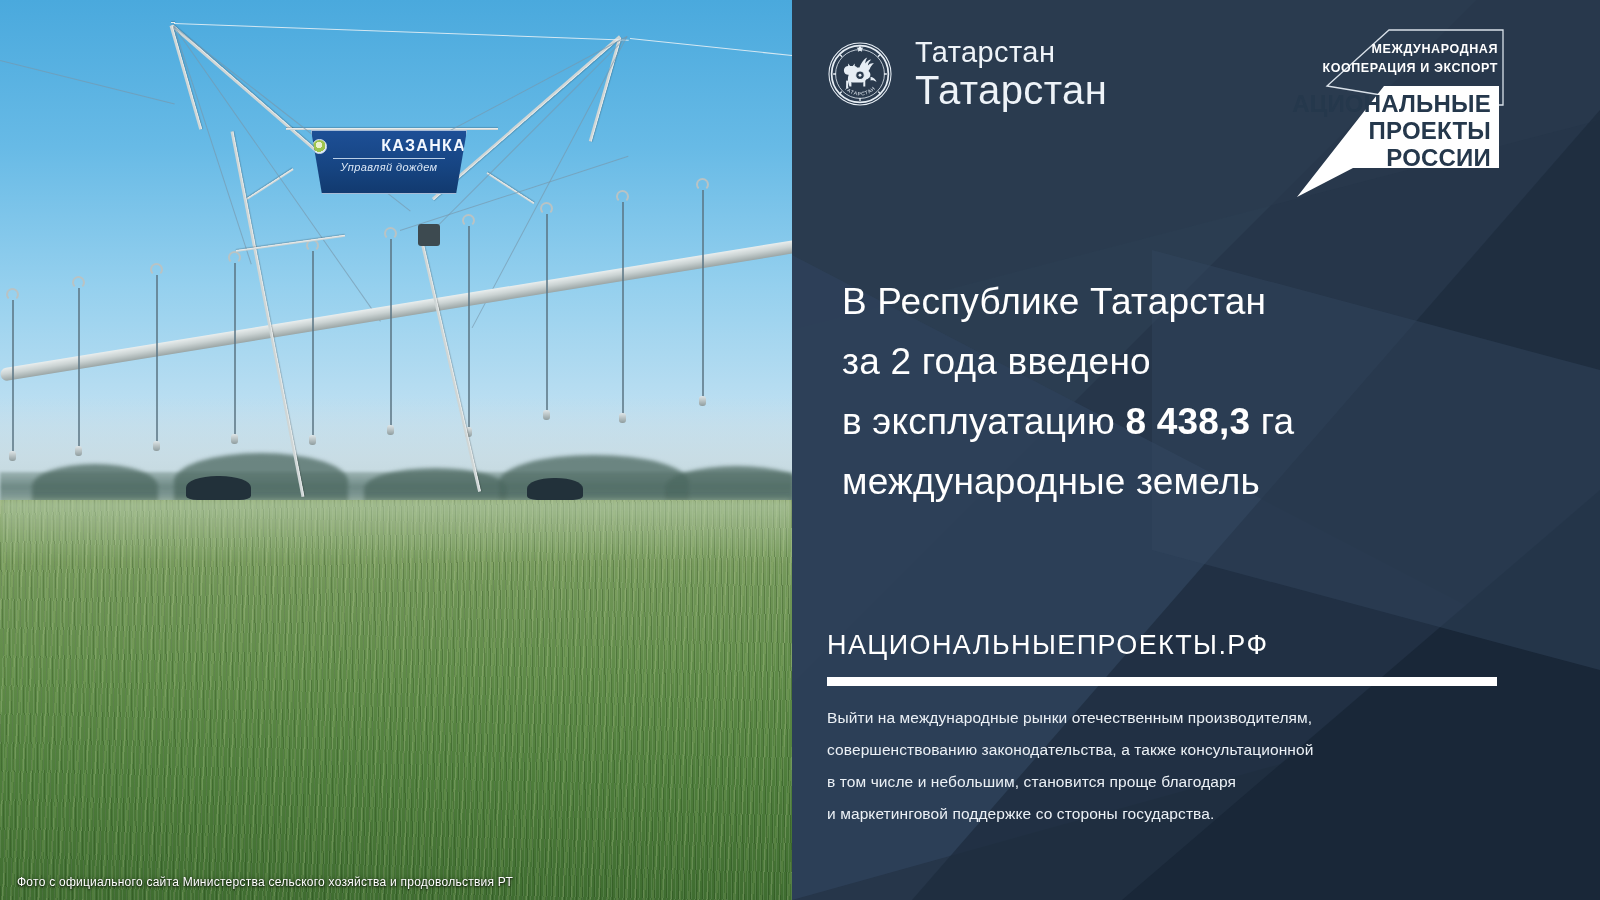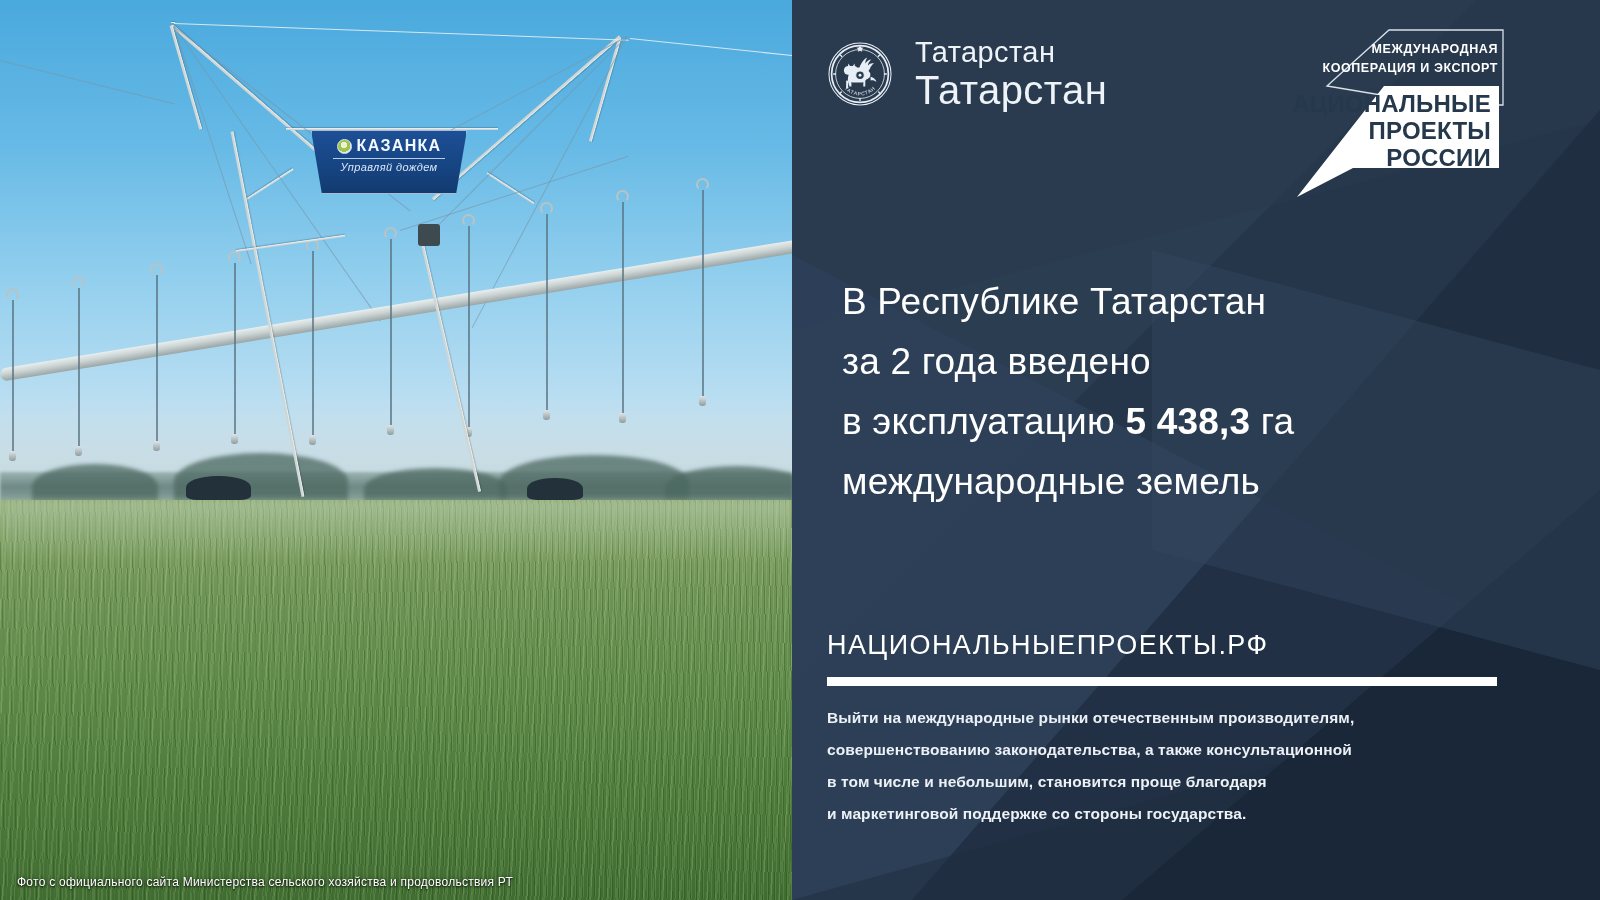--- a/index.html
+++ b/index.html
@@ -61,21 +61,21 @@
   .hook { position:absolute; width:13px; height:13px; border:2px solid #b9c3c4;
     border-radius:50%; border-bottom-color:transparent; }
 
   .sign {
     position:absolute; left:311px; top:130px; width:156px; height:64px;
     background:linear-gradient(180deg,#1d4f96 0%,#164481 60%,#123a6f 100%);
     border:1px solid #a8bcd6;
     clip-path:polygon(0 0,100% 0,93% 100%,7% 100%);
     text-align:center; padding-top:6px;
   }
-  .sign-top { display:flex; align-items:center; justify-content:center; gap:5px; }
+  .sign-top { display:flex; align-items:center; justify-content:space-between; gap:5px; }
   .sign-emblem { width:15px; height:15px; border-radius:50%;
     background:radial-gradient(circle at 45% 40%, #eaf2d0 0 30%, #9fc44d 31% 62%, #ddeaf5 63% 100%);
     border:1px solid #dbe6f2; flex:0 0 auto; }
   .sign-title { color:#f3f8ff; font-weight:bold; font-size:16px; letter-spacing:1.3px; }
   .sign-rule { width:112px; height:1px; background:#b9cee6; margin:3px auto 2px; }
   .sign-sub { color:#dde9f7; font-size:11px; font-style:italic; letter-spacing:.4px; }
 
   .tower { position:absolute; background:#22313a; border-radius:48% 48% 18% 18%; filter:blur(.6px); }
 
   .credit {
@@ -136,21 +136,21 @@
     color:#ffffff; font-size:27px; font-weight:500; letter-spacing:1.4px;
   }
   .rule {
     position:absolute; left:35px; top:677px; width:670px; height:9px;
     background:#ffffff;
   }
 
   
   .body {
     position:absolute; left:35px; top:702px; width:735px;
-    color:#ecf1f6; font-size:15.5px; line-height:2.06; font-weight:700;
+    color:#ecf1f6; font-size:15.5px; line-height:2.06; font-weight:400;
     letter-spacing:.1px;
   }
   .body p { margin:0; }
 </style>
 </head>
 <body>
 
 <div class="poster">
 
   <div class="photo">
@@ -318,21 +318,21 @@
         <g font-family="'Liberation Sans',sans-serif" fill="#25384c" font-weight="bold" text-anchor="end">
           <text x="200" y="85" font-size="24" letter-spacing="0.2">НАЦИОНАЛЬНЫЕ</text>
           <text x="200" y="112" font-size="24" letter-spacing="0.2">ПРОЕКТЫ</text>
           <text x="200" y="139" font-size="24" letter-spacing="0.2">РОССИИ</text>
         </g>
       </svg>
 
       <div class="headline">
         <div>В Республике Татарстан</div>
         <div>за 2 года введено</div>
-        <div><span>в эксплуатацию </span><b>5 438,3</b><span> га</span></div>
+        <div><span>в эксплуатацию </span><b>8 438,3</b><span> га</span></div>
         <div>международные земель</div>
       </div>
 
       <div class="url">НАЦИОНАЛЬНЫЕПРОЕКТЫ.РФ</div>
       <div class="rule"></div>
 
       <div class="body">
         <p>Выйти на международные рынки отечественным производителям,</p>
         <p>совершенствованию законодательства, а также консультационной</p>
         <p>в том числе и небольшим, становится проще благодаря</p>

